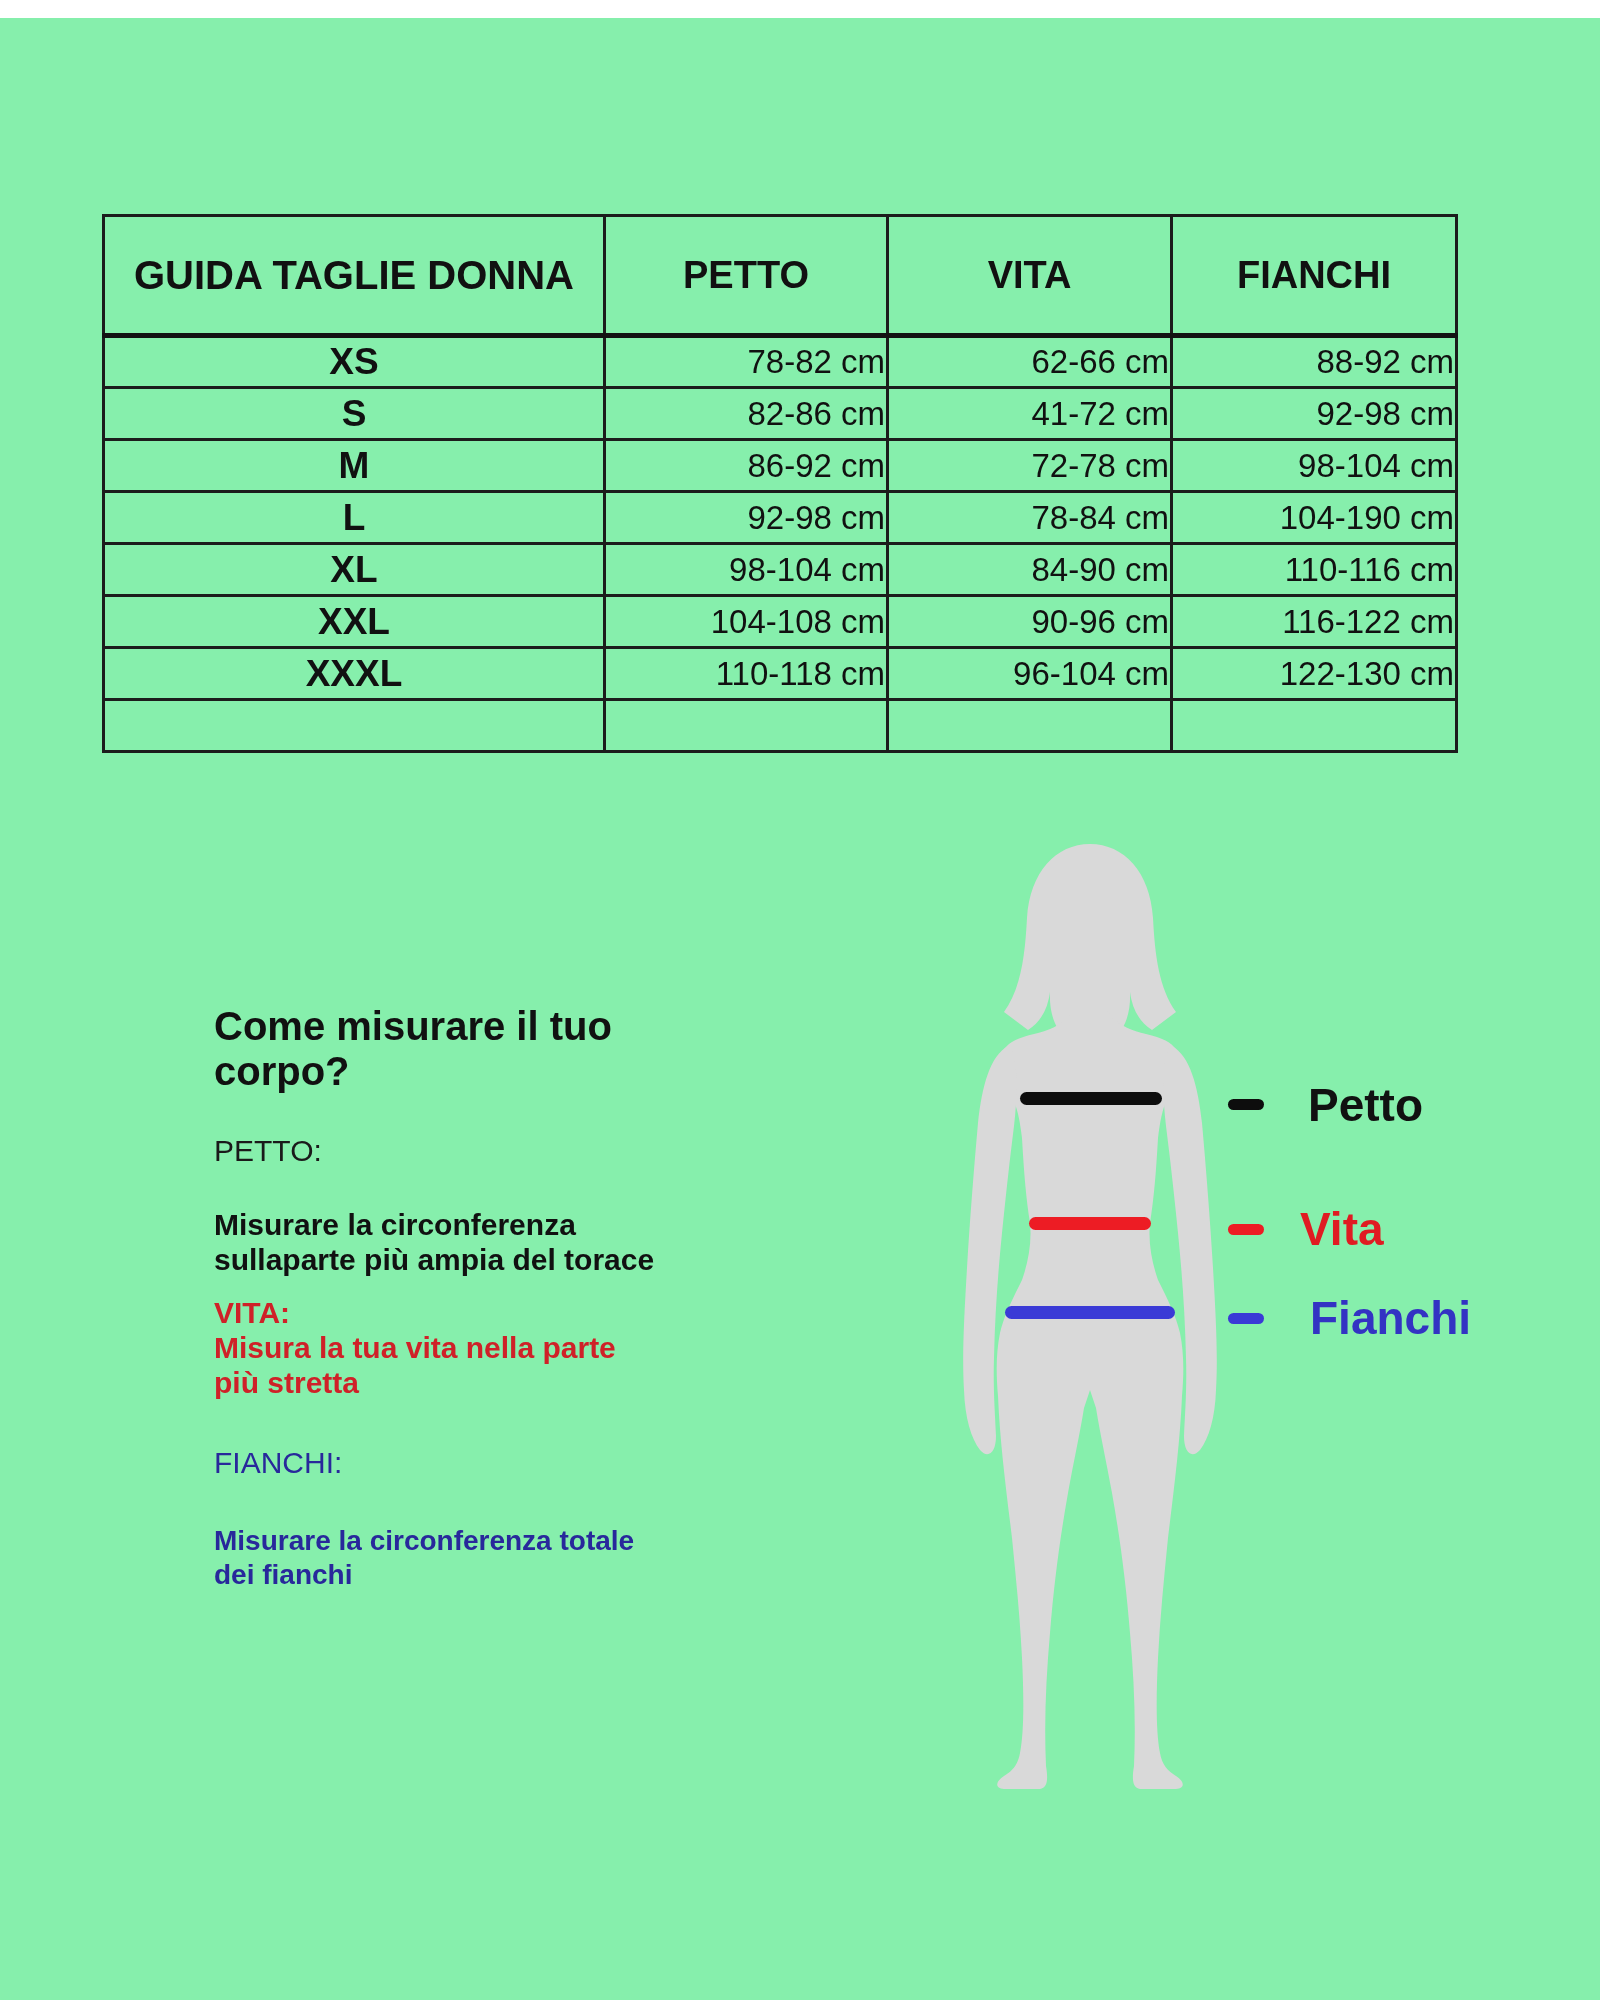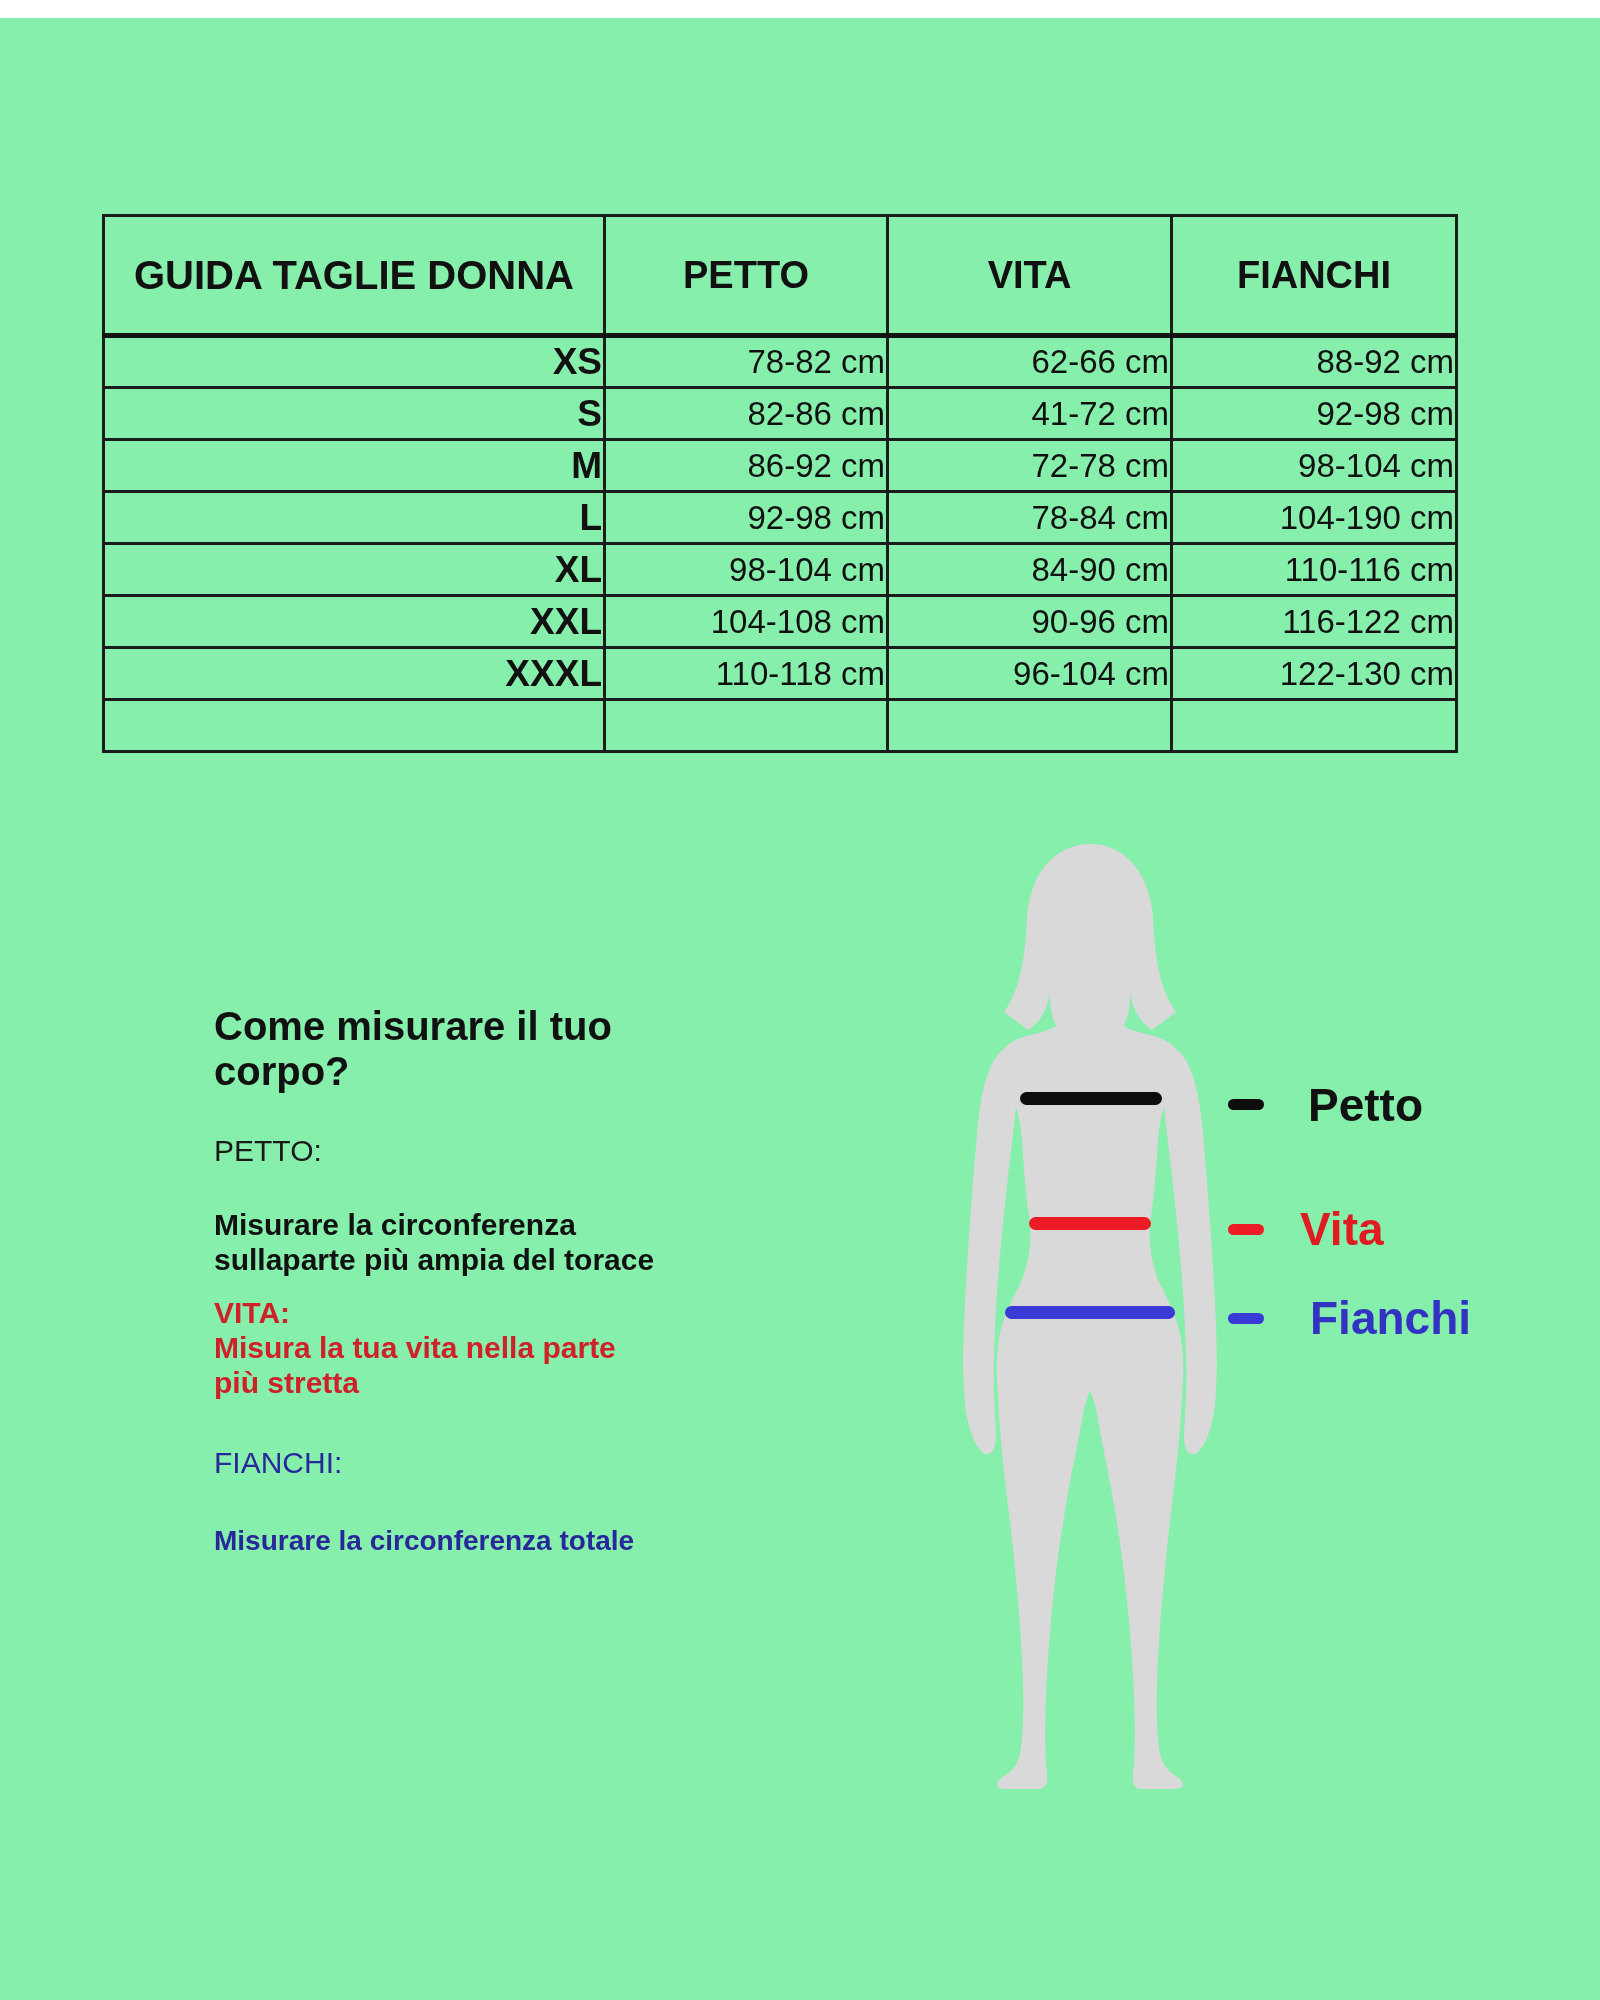--- a/index.html
+++ b/index.html
@@ -12,21 +12,21 @@
   .table-wrap{position:absolute;left:102px;top:196px;}
   table.size-table{border-collapse:collapse;table-layout:fixed;width:1353px;}
   .size-table th,.size-table td{
     border:3px solid #1c1c1c;overflow:hidden;white-space:nowrap;
   }
   .size-table thead tr{height:120px;}
   .size-table thead th{border-bottom:5px solid #121212;}
   .size-table tbody tr{height:52px;}
   .hdr-guide{font-size:40px;font-weight:bold;text-align:center;letter-spacing:0px;}
   .hdr{font-size:38px;font-weight:bold;text-align:center;}
-  .cell-size{font-size:37px;font-weight:bold;text-align:right;}
+  .cell-size{font-size:37px;font-weight:bold;text-align:center;}
   .cell-val{font-size:33px;font-weight:normal;text-align:right;padding-left:14px;}
 
   
   .ins{position:absolute;left:214px;}
   .ins-intro{top:986px;font-size:40px;font-weight:bold;line-height:45px;color:#111111;}
   .ins-petto-h{top:1116px;font-size:30px;font-weight:normal;color:#1a1a1a;}
   .ins-petto-d{top:1189px;font-size:30px;font-weight:bold;line-height:35px;color:#111111;}
   .ins-vita{top:1277px;font-size:30px;font-weight:bold;line-height:35px;color:#cf2128;}
   .ins-fianchi-h{top:1428px;font-size:30px;font-weight:normal;color:#28289b;}
   .ins-fianchi-d{top:1506px;font-size:28px;font-weight:bold;line-height:34px;color:#28289b;}
@@ -133,20 +133,21 @@
   <div class="ins ins-vita">
     <div>VITA:</div>
     <div>Misura la tua vita nella parte</div>
     <div>più stretta</div>
   </div>
 
   <div class="ins ins-fianchi-h">FIANCHI:</div>
 
   <div class="ins ins-fianchi-d">
     <div>Misurare la circonferenza totale</div>
+    <div>dei fianchi</div>
   </div>
 
   <svg class="silhouette" viewBox="0 0 322 958">
 
     <path d="M152,6 C118,6 92,34 89,80 C87,118 83,150 66,174 L90,192 C103,184 110,170 112,154
          C111,174 117,192 128,199 L176,199 C187,192 193,174 192,154 C194,170 201,184 214,192
          L238,174 C221,150 217,118 215,80 C212,34 186,6 152,6 Z" fill="#d9d9d9"></path>
 
     <path d="M135,140 L135,172 C128,186 112,192 96,196 C80,200 70,204 66,212
          C60,232 66,246 74,258 C80,272 82,284 84,300 C86,335 88,360 92,385

